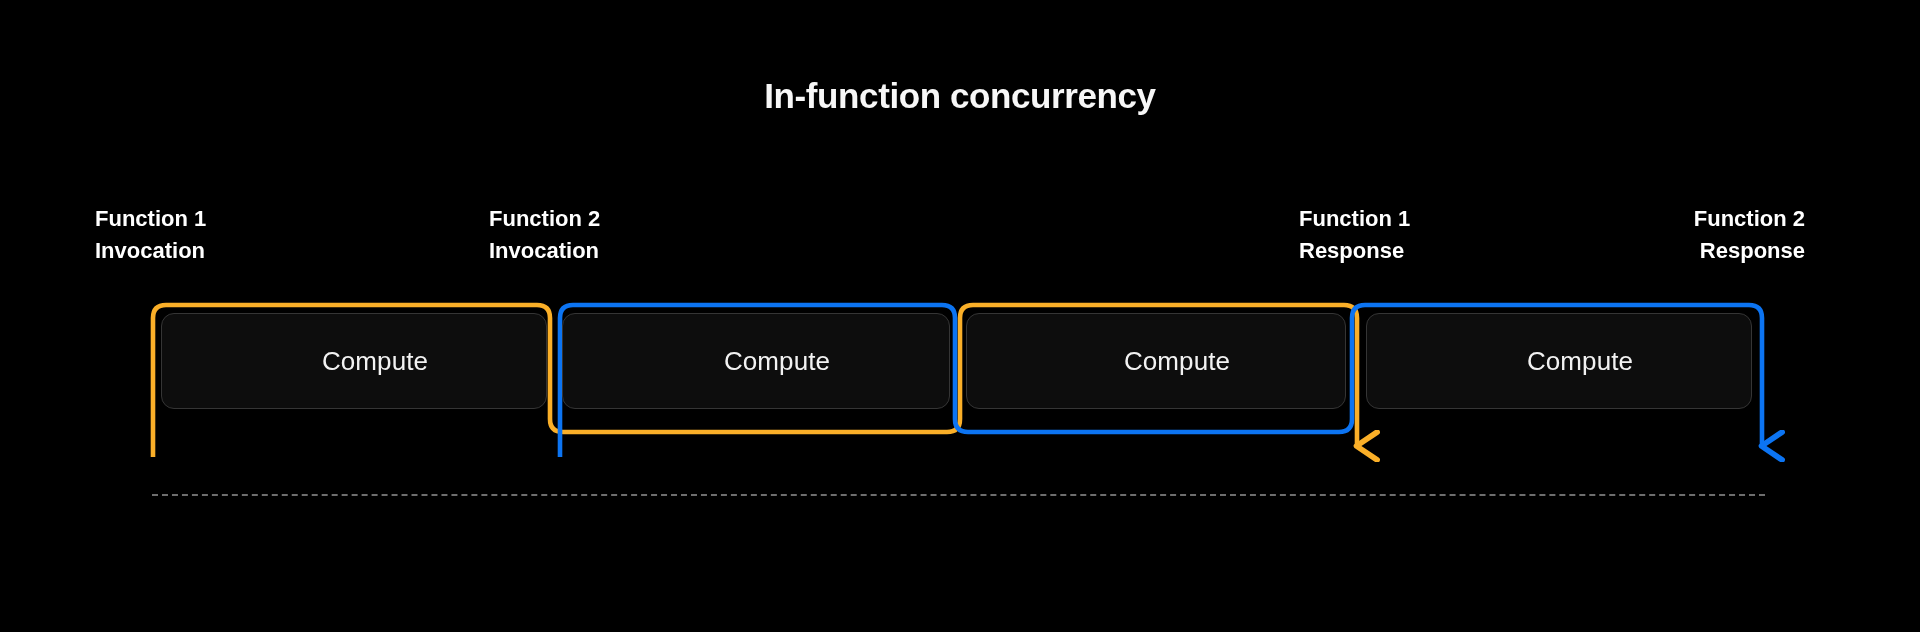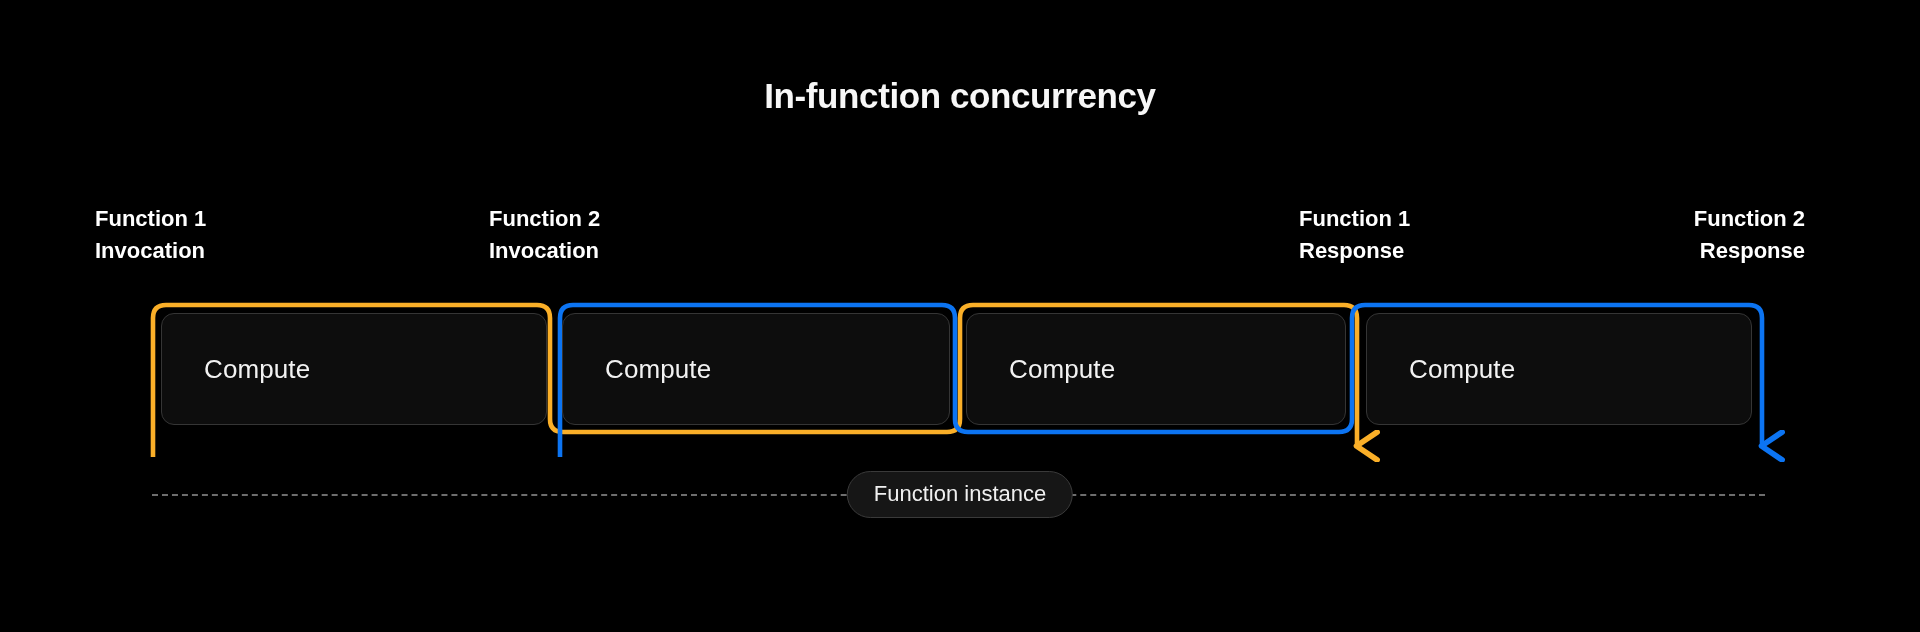--- a/index.html
+++ b/index.html
@@ -55,27 +55,27 @@
     position: absolute;
     left: 0; top: 0;
     width: 1920px; height: 632px;
     pointer-events: none;
   }
 
   
   .compute-box {
     position: absolute;
     top: 313px;
-    height: 112px;
+    height: 96px;
     background: #0d0d0d;
     border: 1px solid #353535;
     border-radius: 13px;
     display: flex;
     align-items: center;
-    justify-content: flex-start;
+    justify-content: center;
     box-sizing: border-box;
     padding-left: 42px;
   }
   .compute-box .compute-text {
     font-size: 26px;
     font-weight: 400;
     color: #f2f2f2;
     letter-spacing: 0.1px;
   }
   #compute-box-1 { left: 161px;  width: 386px; }
@@ -180,15 +180,14 @@
     <span class="compute-text">Compute</span>
   </div>
   <div class="compute-box" id="compute-box-3">
     <span class="compute-text">Compute</span>
   </div>
   <div class="compute-box" id="compute-box-4">
     <span class="compute-text">Compute</span>
   </div>
 
   <div id="instance-line"></div>
-  <div id="instance-pill">Function instance</div>
 
 </div>
 
 </body></html>

